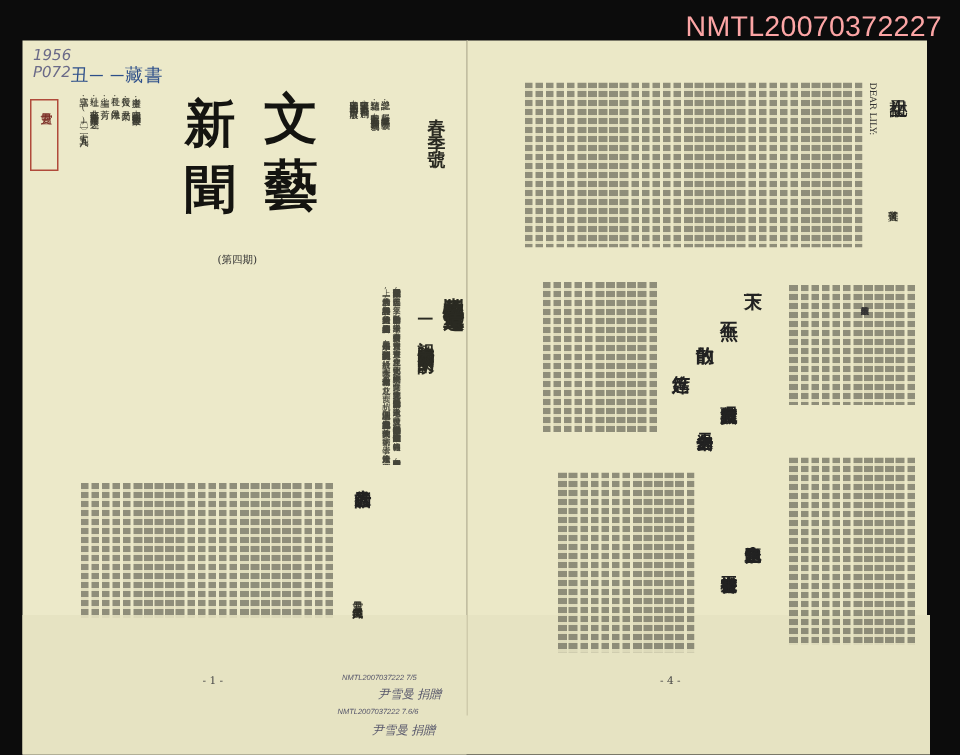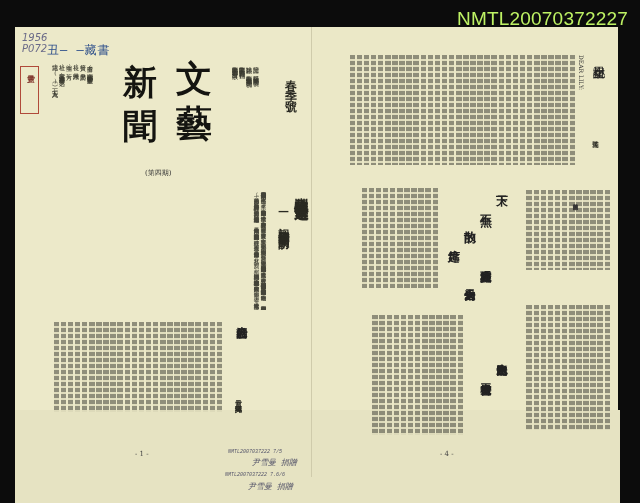--- a/index.html
+++ b/index.html
@@ -1,55 +1,55 @@
 <!DOCTYPE html>
 <html><head>
 <meta charset="utf-8">
 <style>
   html, body { margin:0; padding:0; }
   body {
     width:640px; height:503px; background:#0c0c0c; position:relative; overflow:hidden;
     font-family:"DejaVu Serif", serif; color:#2a2a22;
   }
   .accession {
-    position:absolute; top:8px; right:12px; color:#bef264;
+    position:absolute; top:8px; right:12px; color:#fca5a5;
     font-family:"Liberation Sans", sans-serif; font-size:19px; letter-spacing:0.2px;
   }
   .paper-left {
     position:absolute; left:15px; top:27px; width:296px; height:480px;
     background:#ece9c9;
   }
   .paper-right {
     position:absolute; left:311px; top:27px; width:307px; height:450px;
     background:#ebe8c7;
   }
   .paper-left-strip {
     position:absolute; left:15px; top:410px; width:605px; height:98px; background:#e6e3c2;
   }
   .vert { writing-mode:vertical-rl; text-orientation:upright; position:absolute; }
   .handwrite-id { position:absolute; left:22px; top:32px; color:#6a6a88; font-style:italic;
     font-family:"DejaVu Sans", sans-serif; font-size:10px; line-height:11px; }
   .blue-stamp { position:absolute; left:47px; top:42px; color:#2d4f8a; font-size:12px; letter-spacing:1px;
-    font-family:Liberation Mono, monospace; }
+    font-family:Liberation Sans, sans-serif; }
   .red-seal { position:absolute; left:20px; top:66px; width:17px; height:46px; border:1px solid #b04a3a;
     color:#7a2a22; font-size:8px; }
   .red-seal span { writing-mode:vertical-rl; display:block; margin:2px auto; }
   .masthead-char { position:absolute; font-family:"DejaVu Serif", serif; font-weight:bold; color:#141410; }
   .meta-col { font-size:6px; line-height:7px; color:#3a3a30; letter-spacing:0.5px; }
   .issue-no { position:absolute; left:145px; top:168px; font-size:7px; color:#333; }
   .season { position:absolute; left:282px; top:70px; font-size:12px; font-weight:bold; letter-spacing:10px; }
   .headline { position:absolute; left:293px; top:187px; font-size:14px; font-weight:bold; letter-spacing:1px; }
   .subhead { position:absolute; left:275px; top:205px; font-size:11px; font-weight:bold; letter-spacing:1px; }
   .author { font-size:7px; font-weight:bold; }
   .body-col { position:absolute; font-size:5.5px; line-height:7px; color:#45453a; overflow:hidden; }
   .body-col .stripe { display:inline-block; width:5.5px; height:100%; margin-left:1.6px;
     background:repeating-linear-gradient(to bottom,#5d5d50 0,#5d5d50 4px,#d8d5b5 4px,#d8d5b5 6px); opacity:0.65; }
   .section-head { position:absolute; font-weight:bold; color:#222; }
   .pagenum { position:absolute; font-size:7px; color:#444; }
-  .handnote { position:absolute; color:#55556a; font-style:italic; font-family:Liberation Mono, monospace; }
+  .handnote { position:absolute; color:#55556a; font-style:italic; font-family:Liberation Sans, sans-serif; }
   .fold { position:absolute; background:#cfcbab; }
 </style>
 </head>
 <body>
 
 <div class="accession">NMTL20070372227</div>
 
 <div class="paper-left"></div>
 <div class="paper-right"></div>
 <div class="paper-left-strip"></div>

